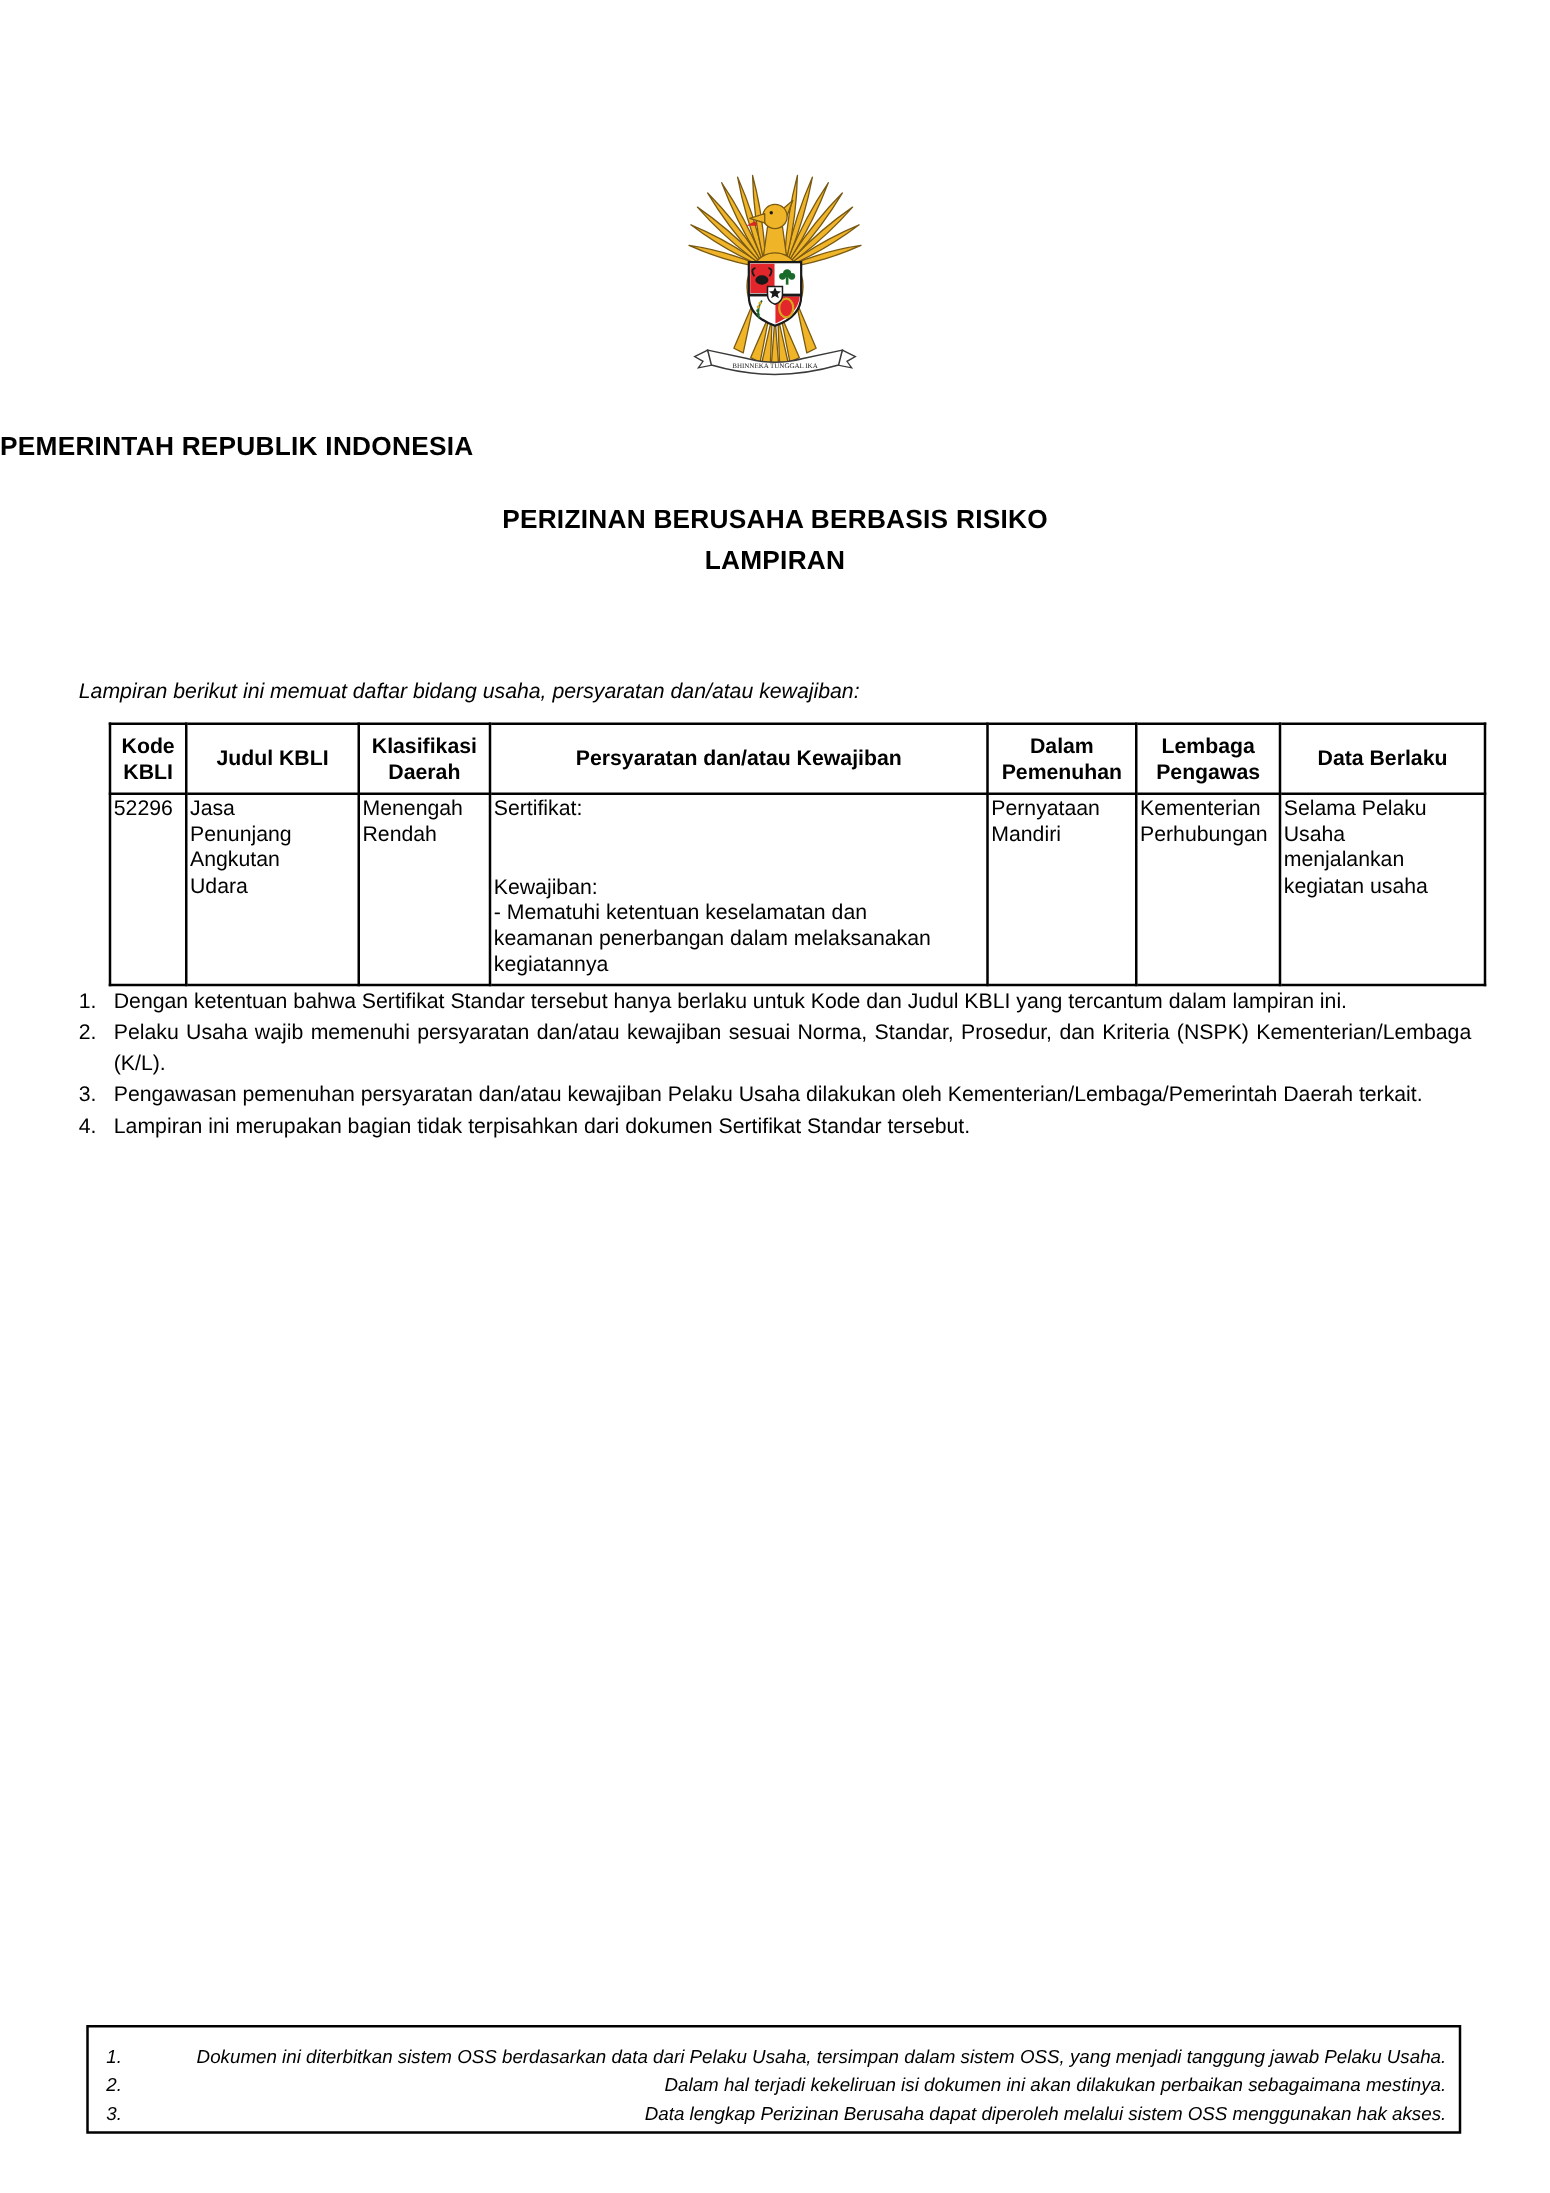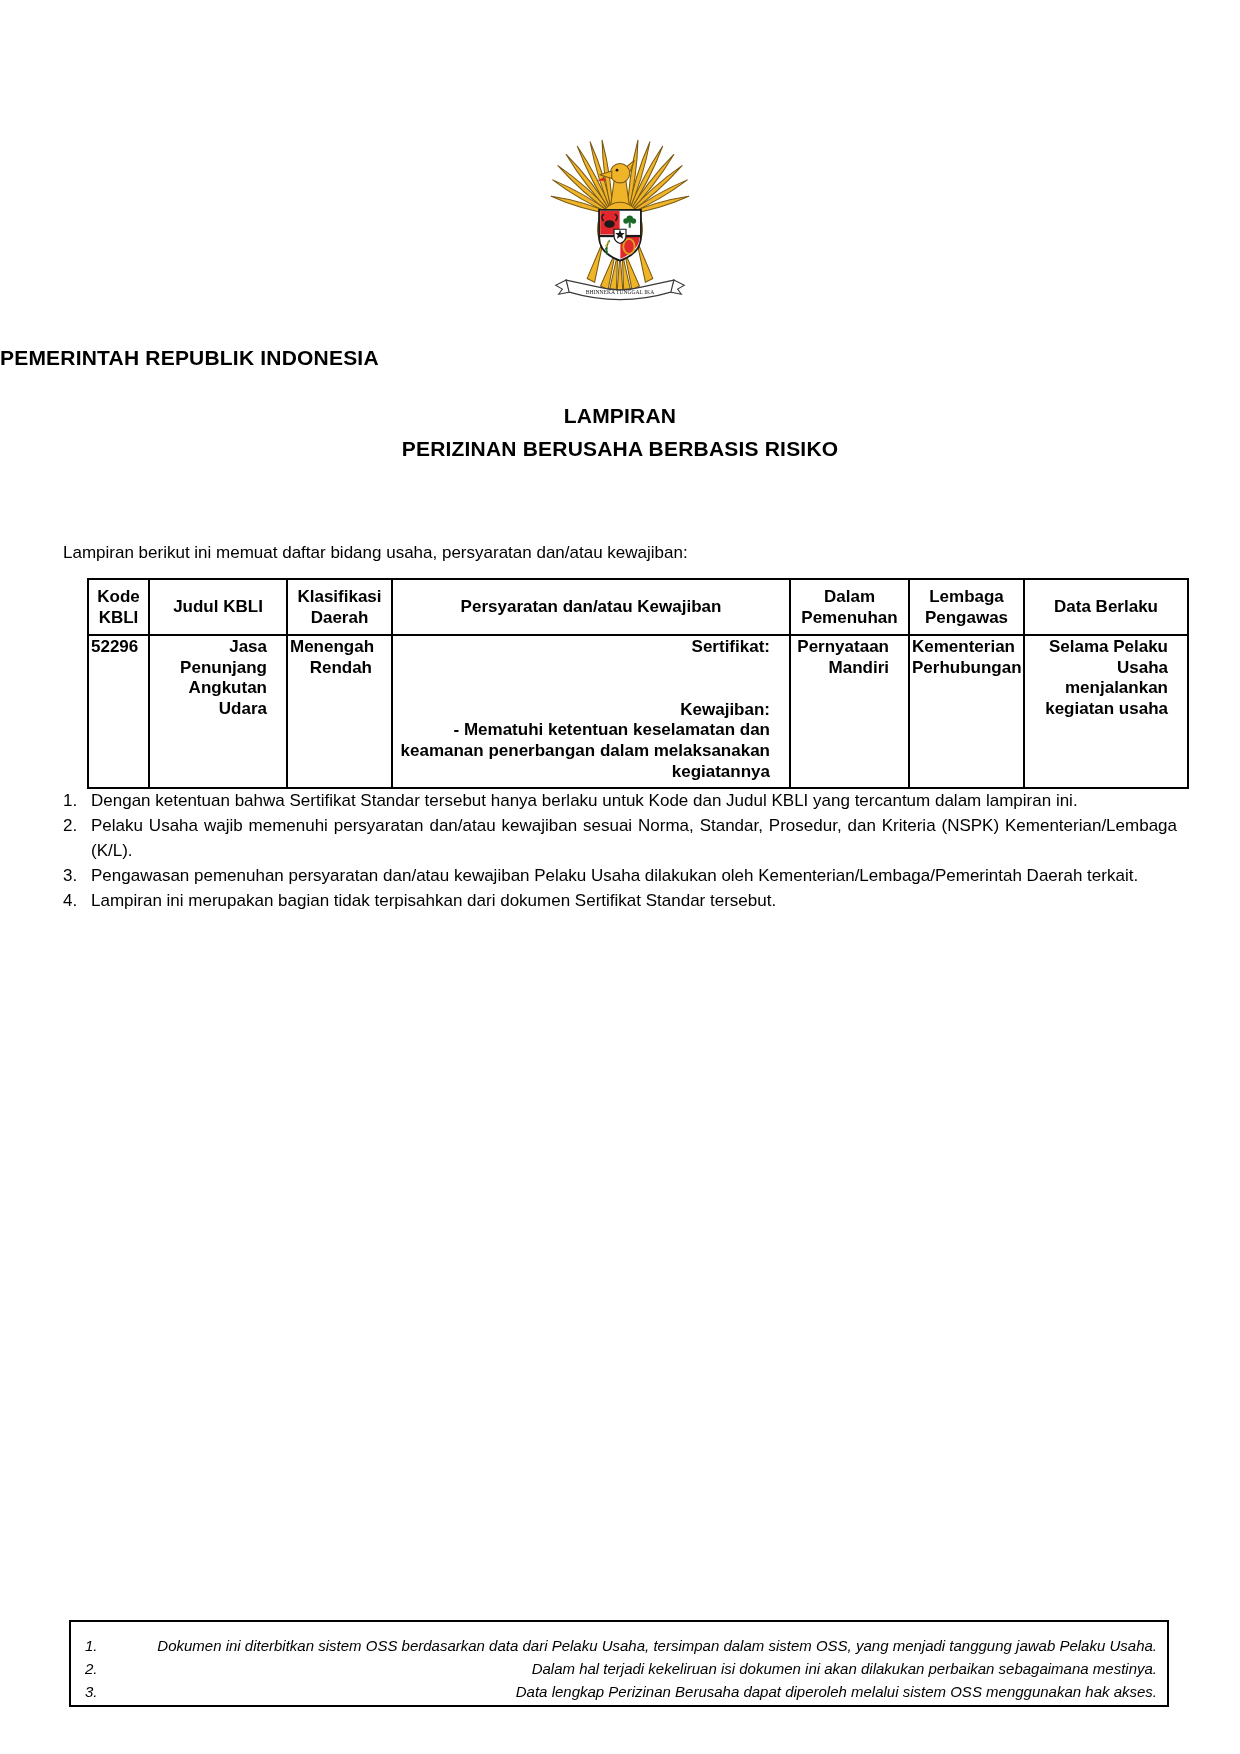--- a/index.html
+++ b/index.html
@@ -11,37 +11,37 @@
   .emblem{position:absolute;top:138px;left:50%;transform:translateX(-50%);}
   .gov-title{
     position:absolute;top:346px;left:0;width:100%;text-align:left;
     font-size:21px;font-weight:bold;letter-spacing:.2px;
   }
   .doc-title{
     position:absolute;top:399px;left:0;width:100%;text-align:center;
     font-size:21px;font-weight:bold;line-height:33px;letter-spacing:.2px;
   }
   .intro{
-    position:absolute;top:543px;left:63px;width:1114px;font-size:17px;
+    position:absolute;top:543px;left:63px;width:1114px;font-size:17px;font-style:italic;
   }
   table.kbli{
     position:absolute;top:578px;left:69px;width:1100px;
     border-collapse:collapse;table-layout:fixed;
     font-size:17px;
     margin-left:18px;
   }
   table.kbli th, table.kbli td{
     border:2px solid #000;
   }
   table.kbli th{
     font-weight:bold;text-align:center;vertical-align:middle;
     height:52px;padding:1px 2px;line-height:1.25;
   }
   table.kbli td{
-    vertical-align:top;text-align:right;padding:1px 19px 4px 2px;line-height:1.22;font-weight:bold;
+    vertical-align:top;text-align:left;padding:1px 19px 4px 2px;line-height:1.22;
   }
   .col-kode{width:61px;}
   .col-judul{width:138px;}
   .col-risiko{width:105px;}
   .col-persyaratan{width:398px;}
   .col-bukti{width:119px;}
   .col-lembaga{width:115px;}
   .col-masa{width:164px;}
   .blank-lines{height:42px;}
   .notes{
@@ -137,22 +137,22 @@
       <path d="M172,190 L186,197 L177,202 L182,209 L167,206 Z" fill="#ffffff" stroke="#3a3a3a" stroke-width="1.4"></path>
       <path d="M28,190 L70,199 Q100,207 130,199 L172,190 L168,206 Q100,226 32,206 Z" fill="#ffffff" stroke="#3a3a3a" stroke-width="1.6"></path>
       <text x="100" y="209" text-anchor="middle" font-size="7.5" font-family="Liberation Serif, serif" fill="#222222">BHINNEKA TUNGGAL IKA</text>
     </g>
   </svg>
 </div>
 
 <div class="gov-title">PEMERINTAH REPUBLIK INDONESIA</div>
 
 <div class="doc-title">
+  <div>PERIZINAN BERUSAHA BERBASIS RISIKO</div>
   <div>LAMPIRAN</div>
-  <div>PERIZINAN BERUSAHA BERBASIS RISIKO</div>
 </div>
 
 <div class="intro">Lampiran berikut ini memuat daftar bidang usaha, persyaratan dan/atau kewajiban:</div>
 
 <table class="kbli">
   <colgroup>
     <col class="col-kode">
       <col class="col-judul">
       <col class="col-risiko">
     <col class="col-persyaratan">

